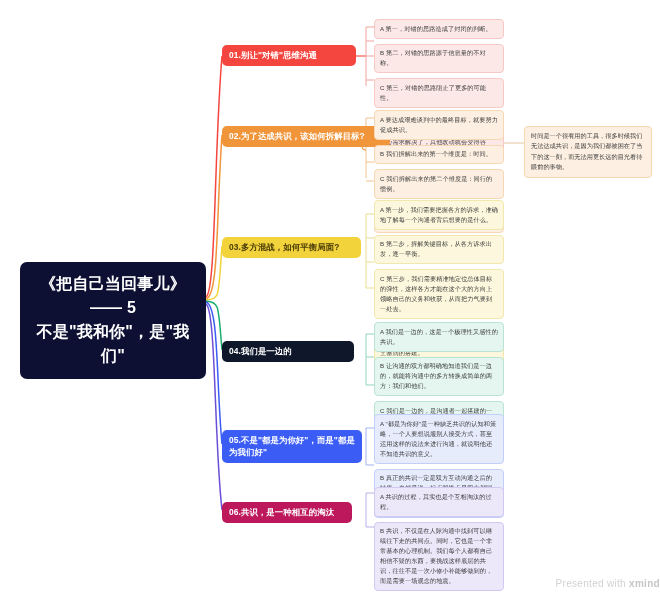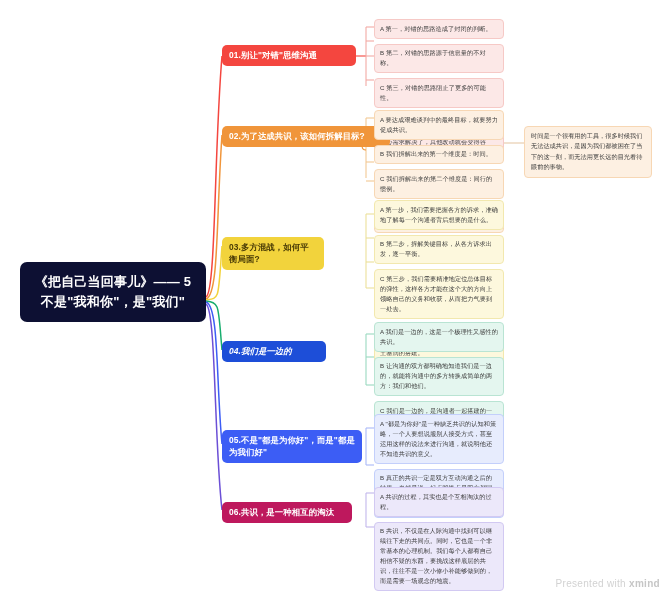--- a/index.html
+++ b/index.html
@@ -35,21 +35,21 @@
     position: absolute;
     left: 20px;
     top: 262px;
     width: 186px;
     box-sizing: border-box;
     background: #0d1033;
     color: #ffffff;
     border-radius: 7px;
     padding: 10px 8px 11px 8px;
     text-align: center;
-    font-size: 13px;
+    font-size: 16px;
     font-weight: bold;
     line-height: 1.5;
     letter-spacing: 0.2px;
   }
   .root-node .line2 { display: block; }
 
   
   .topic {
     position: absolute;
     box-sizing: border-box;
@@ -174,31 +174,31 @@
     <div class="sub" style="background:#fdf0e2;border:1px solid #f7d7b4;"><span>A 要达成艰难谈判中的最终目标，就要努力促成共识。</span></div>
     <div class="sub" style="background:#fdf0e2;border:1px solid #f7d7b4;"><span>B 我们拆解出来的第一个维度是：时间。</span></div>
     <div class="sub" style="background:#fdf0e2;border:1px solid #f7d7b4;"><span>C 我们拆解出来的第二个维度是：同行的惯例。</span></div>
     <div class="sub" style="background:#fdf0e2;border:1px solid #f7d7b4;"><span>D 我们拆解出的第三个维度是：解决方案。</span></div>
   </div>
 
   <div class="note" style="left:524px; top:126px; width:128px; background:#fdf0e2; border:1px solid #f7d7b4;">
     <span>时间是一个很有用的工具，很多时候我们无法达成共识，是因为我们都被困在了当下的这一刻，而无法用更长远的目光看待眼前的事物。</span>
   </div>
 
-  <div class="topic" style="left:222px; top:237px; width:102px; background:#f2d33c; color:#4a3c06;">
+  <div class="topic" style="left:222px; top:237px; width:139px; background:#f2d33c; color:#4a3c06;">
     <span>03.多方混战，如何平衡局面?</span>
   </div>
   <div class="subgroup" style="left:374px; top:200px; width:130px;">
     <div class="sub" style="background:#fdf8dd;border:1px solid #f2e8ae;"><span>A 第一步，我们需要把握各方的诉求，准确地了解每一个沟通者背后想要的是什么。</span></div>
     <div class="sub" style="background:#fdf8dd;border:1px solid #f2e8ae;"><span>B 第二步，拆解关键目标，从各方诉求出发，逐一平衡。</span></div>
     <div class="sub" style="background:#fdf8dd;border:1px solid #f2e8ae;"><span>C 第三步，我们需要精准地定位总体目标的弹性，这样各方才能在这个大的方向上领略自己的义务和收获，从而把力气要到一处去。</span></div>
     <div class="sub" style="background:#fdf8dd;border:1px solid #f2e8ae;"><span>D 背后的诉求是起点，各方的平衡是通过拆解关键目标达成，而最终的合力或需要土基润的搭建。</span></div>
   </div>
 
-  <div class="topic" style="left:222px; top:341px; width:104px; background:#1d4ed8;font-style:italic;">
+  <div class="topic" style="left:222px; top:341px; width:132px; background:#0f172a;">
     <span>04.我们是一边的</span>
   </div>
   <div class="subgroup" style="left:374px; top:322px; width:130px;">
     <div class="sub" style="background:#e4f6ef;border:1px solid #b9e4d3;"><span>A 我们是一边的，这是一个极理性又感性的共识。</span></div>
     <div class="sub" style="background:#e4f6ef;border:1px solid #b9e4d3;"><span>B 让沟通的双方都明确地知道我们是一边的，就能将沟通中的多方转换成简单的两方：我们和他们。</span></div>
     <div class="sub" style="background:#e4f6ef;border:1px solid #b9e4d3;"><span>C 我们是一边的，是沟通者一起搭建的一个共同出发的起点，只有沟通的各方都能够稳稳地站在下一步的单点立足于共同的预基之上，所有的举措才能拥有最大的合力。</span></div>
   </div>
 
   <div class="topic" style="left:222px; top:430px; width:140px; background:#3c5df5;">
     <span>05.不是"都是为你好"，而是"都是为我们好"</span>

